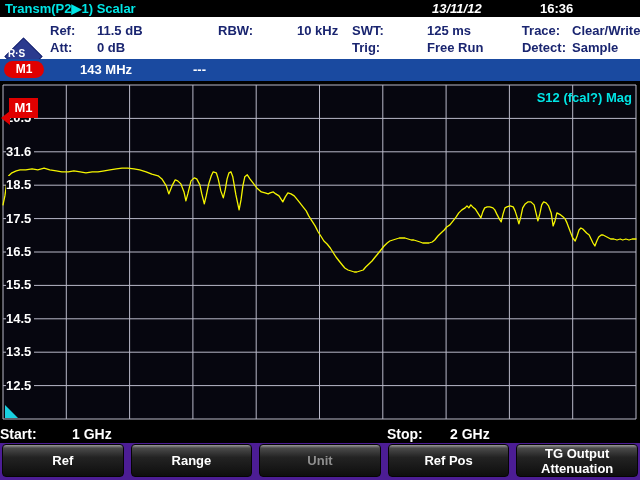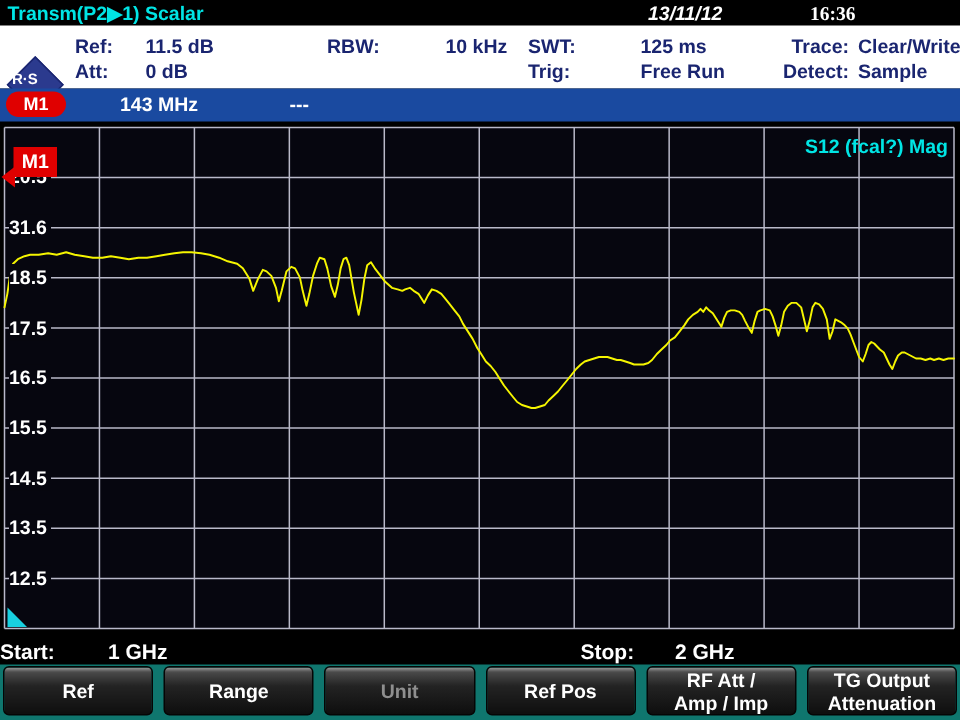--- a/index.html
+++ b/index.html
@@ -4,21 +4,21 @@
 <style>
   html,body{margin:0;padding:0;background:#000;}
   .stage{position:relative;width:640px;height:480px;background:#000;overflow:hidden;
          font-family:"Liberation Sans",sans-serif;font-weight:bold;-webkit-font-smoothing:none;}
   .abs{position:absolute;white-space:nowrap;}
 
   
   .topbar{position:absolute;left:0;top:0;width:556px;height:17px;background:#000;}
   .mode-title{left:5px;top:1px;font-size:13px;color:var(--accent-cyan,#00e5e5);}
   .date{left:432px;top:1px;font-size:13px;color:#fff;font-style:italic;}
-  .time{left:540px;top:1px;font-size:13px;color:#fff;font-family:Liberation Serif, serif;}
+  .time{left:540px;top:1px;font-size:13px;color:#fff;}
 
   
   .header{position:absolute;left:0;top:17px;width:640px;height:42px;background:#fff;color:var(--header-text-navy,#1a2570);font-size:13px;}
   .hlabel,.hvalue{position:absolute;white-space:nowrap;}
   .rs-logo{position:absolute;left:8px;top:24px;width:30px;height:30px;}
   .rs-diamond{position:absolute;left:2px;top:2px;width:25px;height:25px;background:var(--logo-navy,#2b3a8e);transform:rotate(45deg);border:1px solid #1a2570;}
   .rs-text{position:absolute;left:0;top:7px;width:30px;text-align:left;color:#fff;font-size:10px;}
   .red-dot{position:absolute;left:37px;top:44px;width:8px;height:8px;border-radius:50%;background:var(--marker-red,#d42020);}
 
   
@@ -41,21 +41,21 @@
             border-right:9px solid var(--marker-red,#e00000);border-top:7px solid transparent;border-bottom:7px solid transparent;}
   .corner-wedge{position:absolute;left:5px;top:405px;width:0;height:0;z-index:2;
                 border-bottom:13px solid #18d0e0;border-right:13px solid transparent;}
 
   
   .axisbar{position:absolute;left:0;top:420px;width:640px;height:23px;color:#fff;font-size:14px;}
   .start-label{left:0;top:6px;} .start-value{left:72px;top:6px;}
   .stop-label{left:387px;top:6px;} .stop-value{left:450px;top:6px;}
 
   
-  .softkeys{position:absolute;left:0;top:443px;width:640px;height:37px;background:#0f766e;
+  .softkeys{position:absolute;left:0;top:443px;width:640px;height:37px;background:#4c1d95;
             display:flex;gap:7px;padding:0 2px;box-sizing:border-box;}
   .softkey{flex:1;height:33px;margin-top:1px;border-radius:4px;
            background:linear-gradient(180deg,#9a9a9a 0%,#4a4a4a 10%,#232323 40%,#0e0e0e 100%);
            border:1px solid #050505;box-sizing:border-box;
            display:flex;flex-direction:column;justify-content:center;align-items:center;
            color:#fff;font-size:13px;line-height:15px;text-align:center;cursor:pointer;}
   .softkey.disabled{color:#8f8f8f;align-items:center;}
 </style>
 </head>
 <body>
@@ -77,21 +77,21 @@
     <span class="hlabel" style="left:50px;top:6px">Ref:</span>
     <span class="hvalue" style="left:97px;top:6px">11.5 dB</span>
     <span class="hlabel" style="left:50px;top:23px">Att:</span>
     <span class="hvalue" style="left:97px;top:23px">0 dB</span>
     <span class="hlabel" style="left:218px;top:6px">RBW:</span>
     <span class="hvalue" style="left:297px;top:6px">10 kHz</span>
     <span class="hlabel" style="left:352px;top:6px">SWT:</span>
     <span class="hvalue" style="left:427px;top:6px">125 ms</span>
     <span class="hlabel" style="left:352px;top:23px">Trig:</span>
     <span class="hvalue" style="left:427px;top:23px">Free Run</span>
-    <span class="hlabel" style="left:516px;top:6px;width:50px;text-align:right">Trace:</span>
+    <span class="hlabel" style="left:516px;top:6px;width:50px;text-align:center">Trace:</span>
     <span class="hvalue" style="left:572px;top:6px">Clear/Write</span>
     <span class="hlabel" style="left:516px;top:23px;width:50px;text-align:right">Detect:</span>
     <span class="hvalue" style="left:572px;top:23px">Sample</span>
   </div>
 
   <div class="markerbar">
     <span class="m1-badge">M1</span>
     <span class="m1-freq">143 MHz</span>
     <span class="m1-val">---</span>
   </div>
@@ -158,22 +158,18 @@
     </div>
     <div class="softkey disabled">
       <div>Unit</div>
         <div></div>
     </div>
     <div class="softkey">
       <div>Ref Pos</div>
         <div></div>
     </div>
     <div class="softkey">
-      <div>RF Att /</div>
-        <div>Amp / Imp</div>
-    </div>
-    <div class="softkey">
       <div>TG Output</div>
         <div>Attenuation</div>
     </div>
   </div>
 
 </div>
 
 </body></html>

